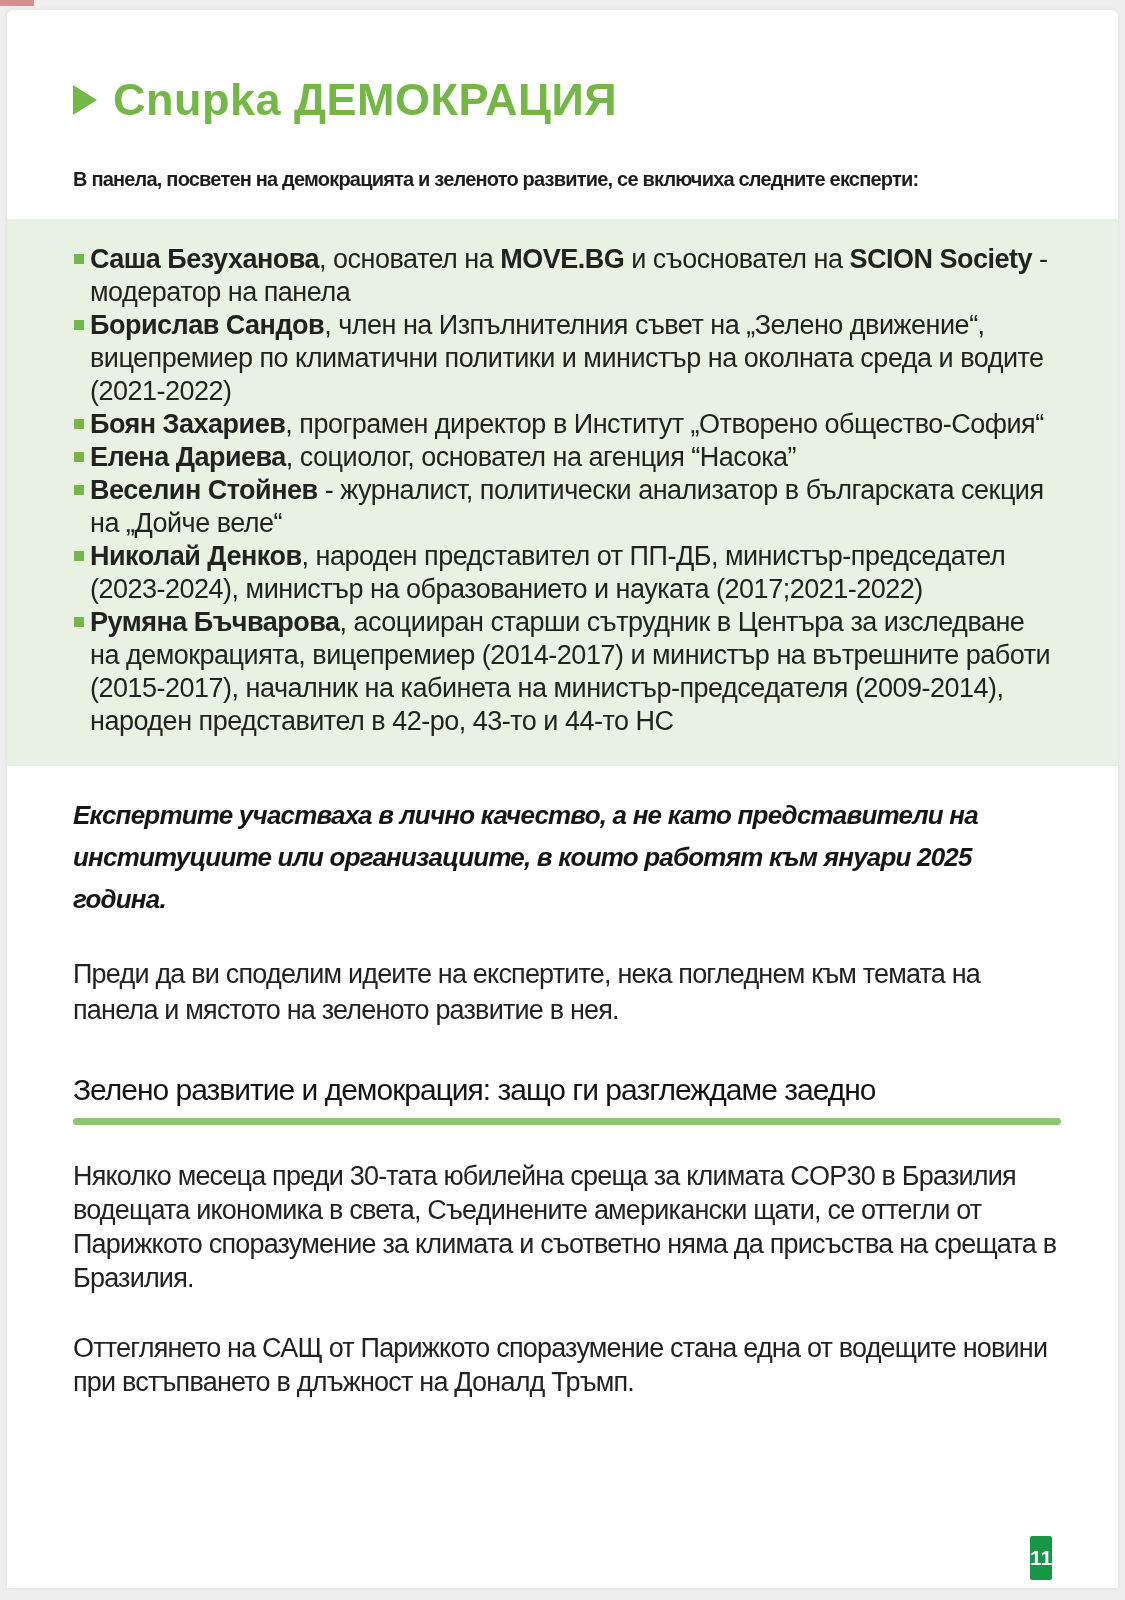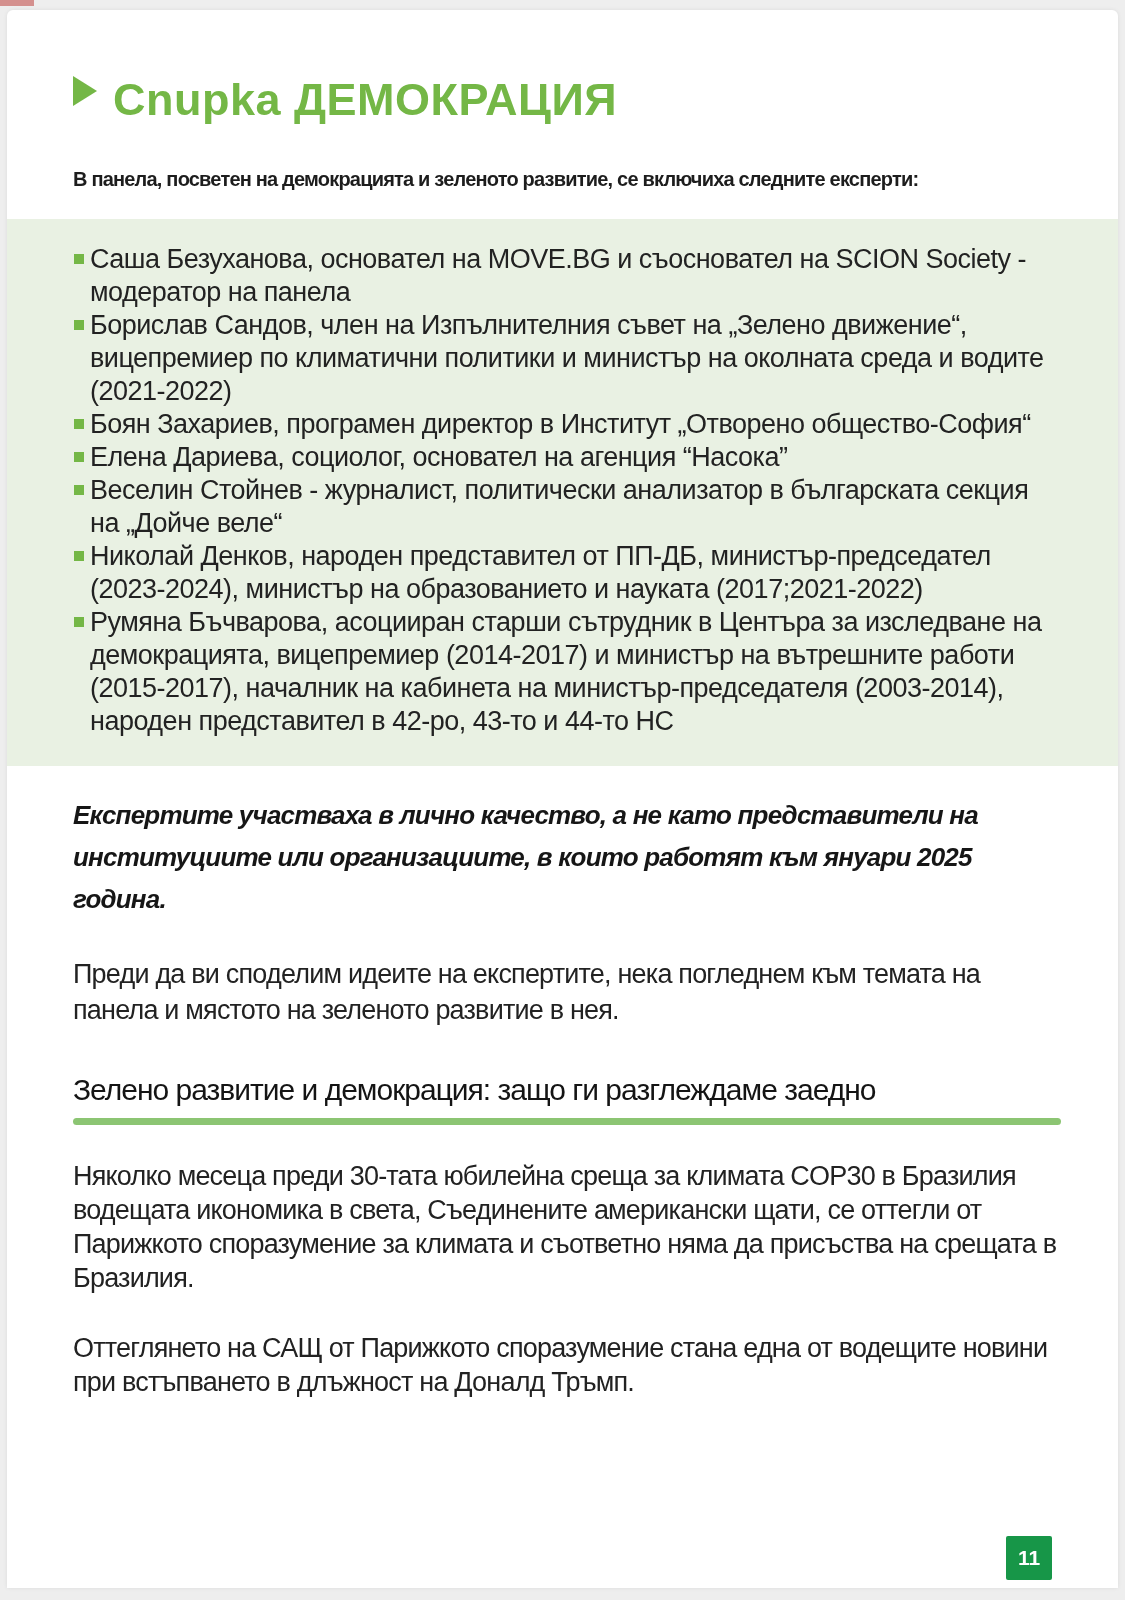--- a/index.html
+++ b/index.html
@@ -15,21 +15,21 @@
     width: 34px; height: 6px; background: #d4908e;
   }
   .page {
     position: absolute;
     left: 7px; right: 7px; top: 10px; bottom: 12px;
     background: #ffffff;
     border-radius: 6px 6px 0 0;
     box-shadow: 0 0 4px rgba(0,0,0,0.08);
   }
   .page-title {
-    display: flex; gap: 16px;
+    display: flex; align-items: center; gap: 16px;
     margin: 66px 56px 0 66px;
     color: var(--accent, #74b746);
     font-size: 45px; font-weight: bold;
     letter-spacing: 0.5px;
     line-height: 1.05;
   }
   .play-icon {
     width: 0; height: 0; flex: 0 0 auto;
     border-left: 24px solid var(--accent, #74b746);
     border-top: 15px solid transparent;
@@ -56,21 +56,21 @@
   .experts-list li {
     position: relative;
     padding-left: 17px;
   }
   .experts-list li::before {
     content: "";
     position: absolute; left: 1px; top: 11px;
     width: 10px; height: 10px;
     background: var(--accent, #74b746);
   }
-  .experts-list .b { font-weight: normal; }
+  .experts-list .b { font-weight: bold; }
   .note {
     margin: 28px 56px 0 66px;
     font-size: 26px; font-weight: bold; font-style: italic;
     letter-spacing: -0.8px;
     line-height: 42px;
     color: #161616;
   }
   .lead {
     margin: 36px 56px 0 66px;
     font-size: 27px;
@@ -95,21 +95,21 @@
     margin: 34px 56px 0 66px;
     font-size: 27px;
     letter-spacing: -0.8px;
     line-height: 34px;
     color: #222222;
   }
   .body-par + .body-par { margin-top: 36px; }
   .page-number-badge {
     position: absolute;
     right: 66px; bottom: 8px;
-    width: 46px; height: 44px;
+    width: 22px; height: 44px;
     background: var(--pagebox, #179648);
     color: #ffffff;
     font-size: 21px; font-weight: bold;
     display: flex; align-items: center; justify-content: center;
     border-radius: 2px;
   }
 </style>
 </head>
 <body>
 
@@ -126,21 +126,21 @@
     <p class="intro">В панела, посветен на демокрацията и зеленото развитие, се включиха следните експерти:</p>
 
     <div class="experts-panel">
       <ul class="experts-list">
           <li><span class="b">Саша Безуханова</span><span>, основател на </span><span class="b">MOVE.BG</span><span> и съосновател на </span><span class="b">SCION Society</span><span> - модератор на панела</span></li>
           <li><span class="b">Борислав Сандов</span><span>, член на Изпълнителния съвет на „Зелено движение“, вицепремиер по климатични политики и министър на околната среда и водите (2021-2022)</span></li>
           <li><span class="b">Боян Захариев</span><span>, програмен директор в Институт „Отворено общество-София“</span></li>
           <li><span class="b">Елена Дариева</span><span>, социолог, основател на агенция “Насока”</span></li>
           <li><span class="b">Веселин Стойнев</span><span> - журналист, политически анализатор в българската секция на „Дойче веле“</span></li>
           <li><span class="b">Николай Денков</span><span>, народен представител от ПП-ДБ, министър-председател (2023-2024), министър на образованието и науката (2017;2021-2022)</span></li>
-          <li><span class="b">Румяна Бъчварова</span><span>, асоцииран старши сътрудник в Центъра за изследване на демокрацията, вицепремиер (2014-2017) и министър на вътрешните работи (2015-2017), началник на кабинета на министър-председателя (2003-2014), народен представител в 42-ро, 43-то и 44-то НС</span></li>
+          <li><span class="b">Румяна Бъчварова</span><span>, асоцииран старши сътрудник в Центъра за изследване на демокрацията, вицепремиер (2014-2017) и министър на вътрешните работи (2015-2017), началник на кабинета на министър-председателя (2009-2014), народен представител в 42-ро, 43-то и 44-то НС</span></li>
         </ul>
     </div>
 
     <p class="note">Експертите участваха в лично качество, а не като представители на институциите или организациите, в които работят към януари 2025 година.</p>
 
     <p class="lead">Преди да ви споделим идеите на експертите, нека погледнем към темата на панела и мястото на зеленото развитие в нея.</p>
 
     <h2 class="section-heading">Зелено развитие и демокрация: защо ги разглеждаме заедно</h2>
     <div class="section-underline"></div>
 

